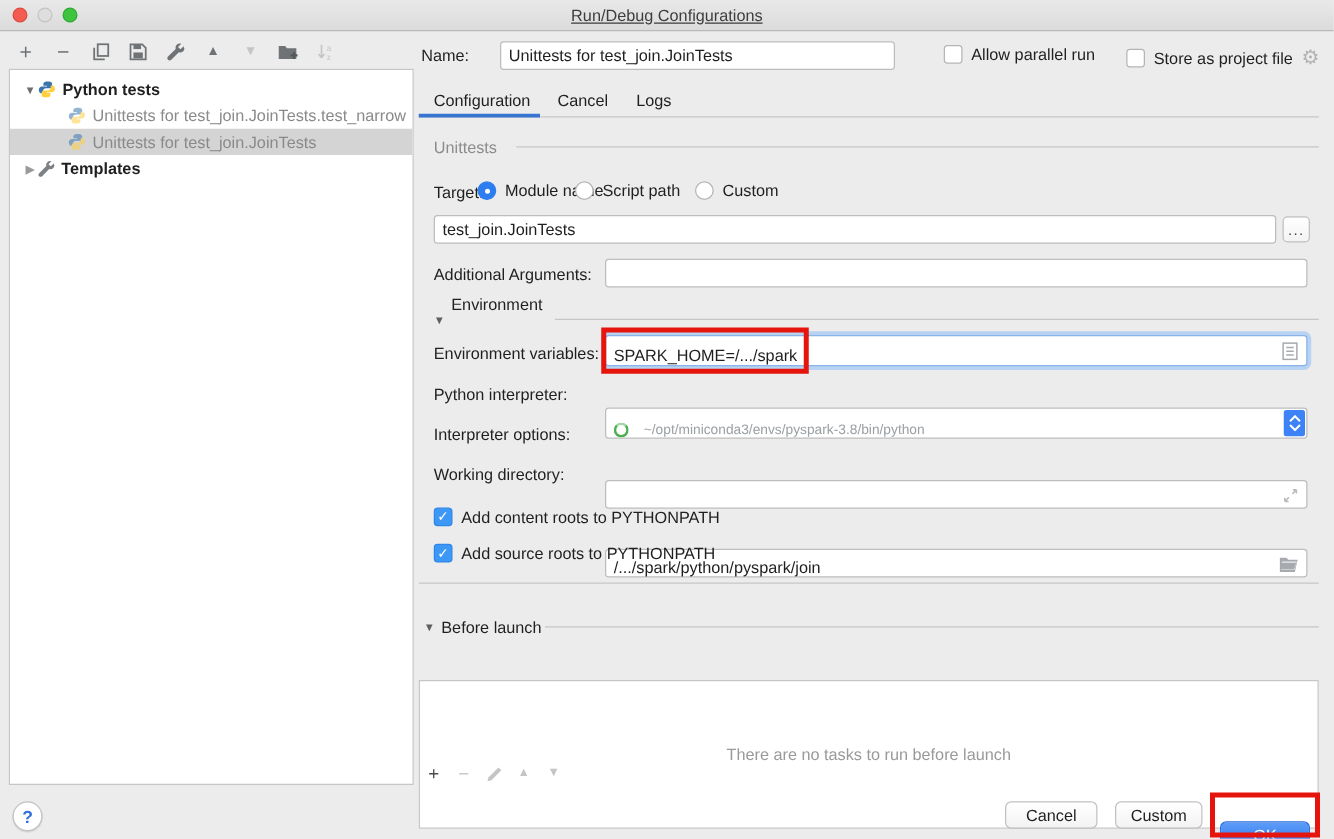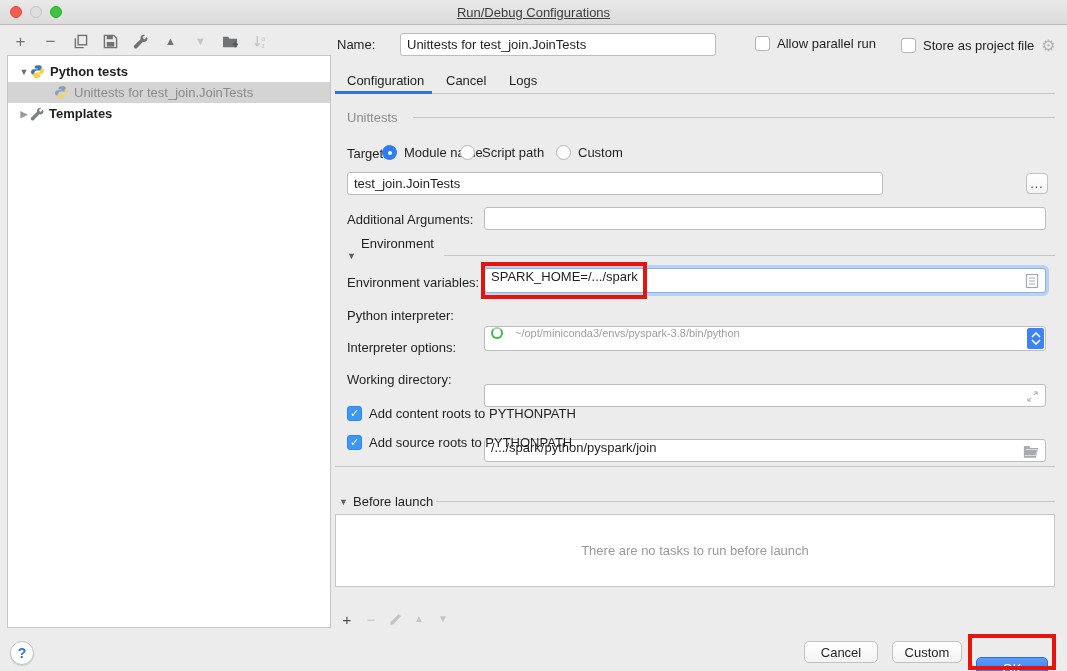--- a/index.html
+++ b/index.html
@@ -44,21 +44,21 @@
     background:#fff; border:1px solid #c2c2c2; color:#2e6fe0; font-size:14px; font-weight:bold;
     display:flex; align-items:center; justify-content:center; box-shadow:0 1px 1px rgba(0,0,0,.12); }
 
   
   .lbl { color:#1f1f1f; }
   .glbl { color:#8c8c8c; }
   input.txt, .fld {
     border:1px solid #bdbdbd; border-radius:3px; background:#fff; height:23px;
     padding:0 6px; font-family:"Liberation Sans",sans-serif; font-size:13px; color:#1f1f1f; }
   input.txt { width:100%; }
-  .fld { display:flex; align-items:flex-start; position:relative; }
+  .fld { display:flex; align-items:flex-end; position:relative; }
   .hline { height:1px; background:#c6c6c6; }
 
   .cb { width:15px; height:15px; border:1px solid #b5b5b5; border-radius:3px; background:#fff;
         flex:none; display:inline-flex; align-items:center; justify-content:center; }
   .cb.on { background:#3d97f5; border-color:#2f86e8; color:#fff; font-size:11px; }
   .cb.on::after { content:"✓"; }
 
   .radio { width:15px; height:15px; border:1px solid #b5b5b5; border-radius:50%; background:#fff; flex:none; position:relative; }
   .radio.sel { background:#2e7df0; border-color:#2e7df0; }
   .radio.sel::after { content:""; position:absolute; left:5px; top:5px; width:4px; height:4px; border-radius:50%; background:#fff; }
@@ -160,20 +160,30 @@
     <span style="width:10px"></span>
     <span class="tw">▼</span>
     <span class="ticon">
       <svg width="15" height="15" viewBox="0 0 16 16">
           <path fill="#3a76ad" d="M7.9 1.2c-1.8 0-2.9.8-2.9 2.1v1.6h3.1v.6H3.9c-1.6 0-2.8 1.2-2.8 3 0 1.7 1 2.9 2.6 2.9h1V9.5C4.7 8.1 5.9 7 7.3 7h3.3c1.1 0 1.9-.9 1.9-2V3.3c0-1.3-1.1-2.1-2.7-2.1z"></path>
           <path fill="#ffcf3f" d="M8.1 14.8c1.8 0 2.9-.8 2.9-2.1v-1.6H7.9v-.6h4.2c1.6 0 2.8-1.2 2.8-3 0-1.7-1-2.9-2.6-2.9h-1v1.9c0 1.4-1.2 2.5-2.6 2.5H5.4c-1.1 0-1.9.9-1.9 2v1.7c0 1.3 1.1 2.1 2.7 2.1z"></path>
         </svg>
     </span>
     <span>Python tests</span>
   </div>
+  <div class="trow child">
+    <span style="width:46px"></span>
+    <span class="ticon" style="opacity:.55">
+      <svg width="15" height="15" viewBox="0 0 16 16">
+          <path fill="#3a76ad" d="M7.9 1.2c-1.8 0-2.9.8-2.9 2.1v1.6h3.1v.6H3.9c-1.6 0-2.8 1.2-2.8 3 0 1.7 1 2.9 2.6 2.9h1V9.5C4.7 8.1 5.9 7 7.3 7h3.3c1.1 0 1.9-.9 1.9-2V3.3c0-1.3-1.1-2.1-2.7-2.1z"></path>
+          <path fill="#ffcf3f" d="M8.1 14.8c1.8 0 2.9-.8 2.9-2.1v-1.6H7.9v-.6h4.2c1.6 0 2.8-1.2 2.8-3 0-1.7-1-2.9-2.6-2.9h-1v1.9c0 1.4-1.2 2.5-2.6 2.5H5.4c-1.1 0-1.9.9-1.9 2v1.7c0 1.3 1.1 2.1 2.7 2.1z"></path>
+        </svg>
+    </span>
+    <span>Unittests for test_join.JoinTests.test_narrow</span>
+  </div>
   <div class="trow child selected">
     <span style="width:46px"></span>
     <span class="ticon" style="opacity:.55">
       <svg width="15" height="15" viewBox="0 0 16 16">
           <path fill="#3a76ad" d="M7.9 1.2c-1.8 0-2.9.8-2.9 2.1v1.6h3.1v.6H3.9c-1.6 0-2.8 1.2-2.8 3 0 1.7 1 2.9 2.6 2.9h1V9.5C4.7 8.1 5.9 7 7.3 7h3.3c1.1 0 1.9-.9 1.9-2V3.3c0-1.3-1.1-2.1-2.7-2.1z"></path>
           <path fill="#ffcf3f" d="M8.1 14.8c1.8 0 2.9-.8 2.9-2.1v-1.6H7.9v-.6h4.2c1.6 0 2.8-1.2 2.8-3 0-1.7-1-2.9-2.6-2.9h-1v1.9c0 1.4-1.2 2.5-2.6 2.5H5.4c-1.1 0-1.9.9-1.9 2v1.7c0 1.3 1.1 2.1 2.7 2.1z"></path>
         </svg>
     </span>
     <span>Unittests for test_join.JoinTests</span>
   </div>
@@ -223,21 +233,21 @@
 </div>
 <div class="abs chkrow" style="left:460px; top:145px">
   <span class="radio"></span>
   <span>Script path</span>
 </div>
 <div class="abs chkrow" style="left:556px; top:145px">
   <span class="radio"></span>
   <span>Custom</span>
 </div>
 
-<div class="abs" style="left:347px; top:172px; width:536px;border-radius:8px;">
+<div class="abs" style="left:347px; top:172px; width:674px;border-radius:8px;">
   <input class="txt" value="test_join.JoinTests" style="">
 </div>
 <div class="abs browse-btn" style="left:1026px; top:173px">
   <span>...</span>
 </div>
 
 <span class="abs lbl" style="left:347px; top:212px">Additional Arguments:</span>
 <div class="abs" style="left:484px; top:207px; width:562px;">
   <input class="txt" value="" style="">
 </div>
@@ -303,21 +313,21 @@
   <span class="cb on"></span>
   <span>Add source roots to PYTHONPATH</span>
 </div>
 
 <div class="abs hline" style="left:335px; top:466px; width:720px"></div>
 
 <span class="abs sect-arrow" style="left:339px; top:497px">▼</span>
 <span class="abs lbl" style="left:353px; top:494px">Before launch</span>
 <div class="abs hline" style="left:436px; top:501px; width:619px"></div>
 
-<div class="abs bl-box" style="left:335px; top:514px; width:720px; height:73px">
+<div class="abs bl-box" style="left:335px; top:544px; width:720px; height:119px">
   <span class="bl-empty">There are no tasks to run before launch</span>
 </div>
 <div class="abs bl-toolbar" style="left:340px; top:612px">
   <span class="tbi" style="color:#4a4d4f">+</span>
   <span class="tbi dis">−</span>
   <span class="tbi dis">
     <svg width="13" height="13" viewBox="0 0 14 14">
         <path fill="#c3c5c7" d="M1 13l1-3.5L10.5 1 13 3.5 4.5 12z"></path>
       </svg>
   </span>

